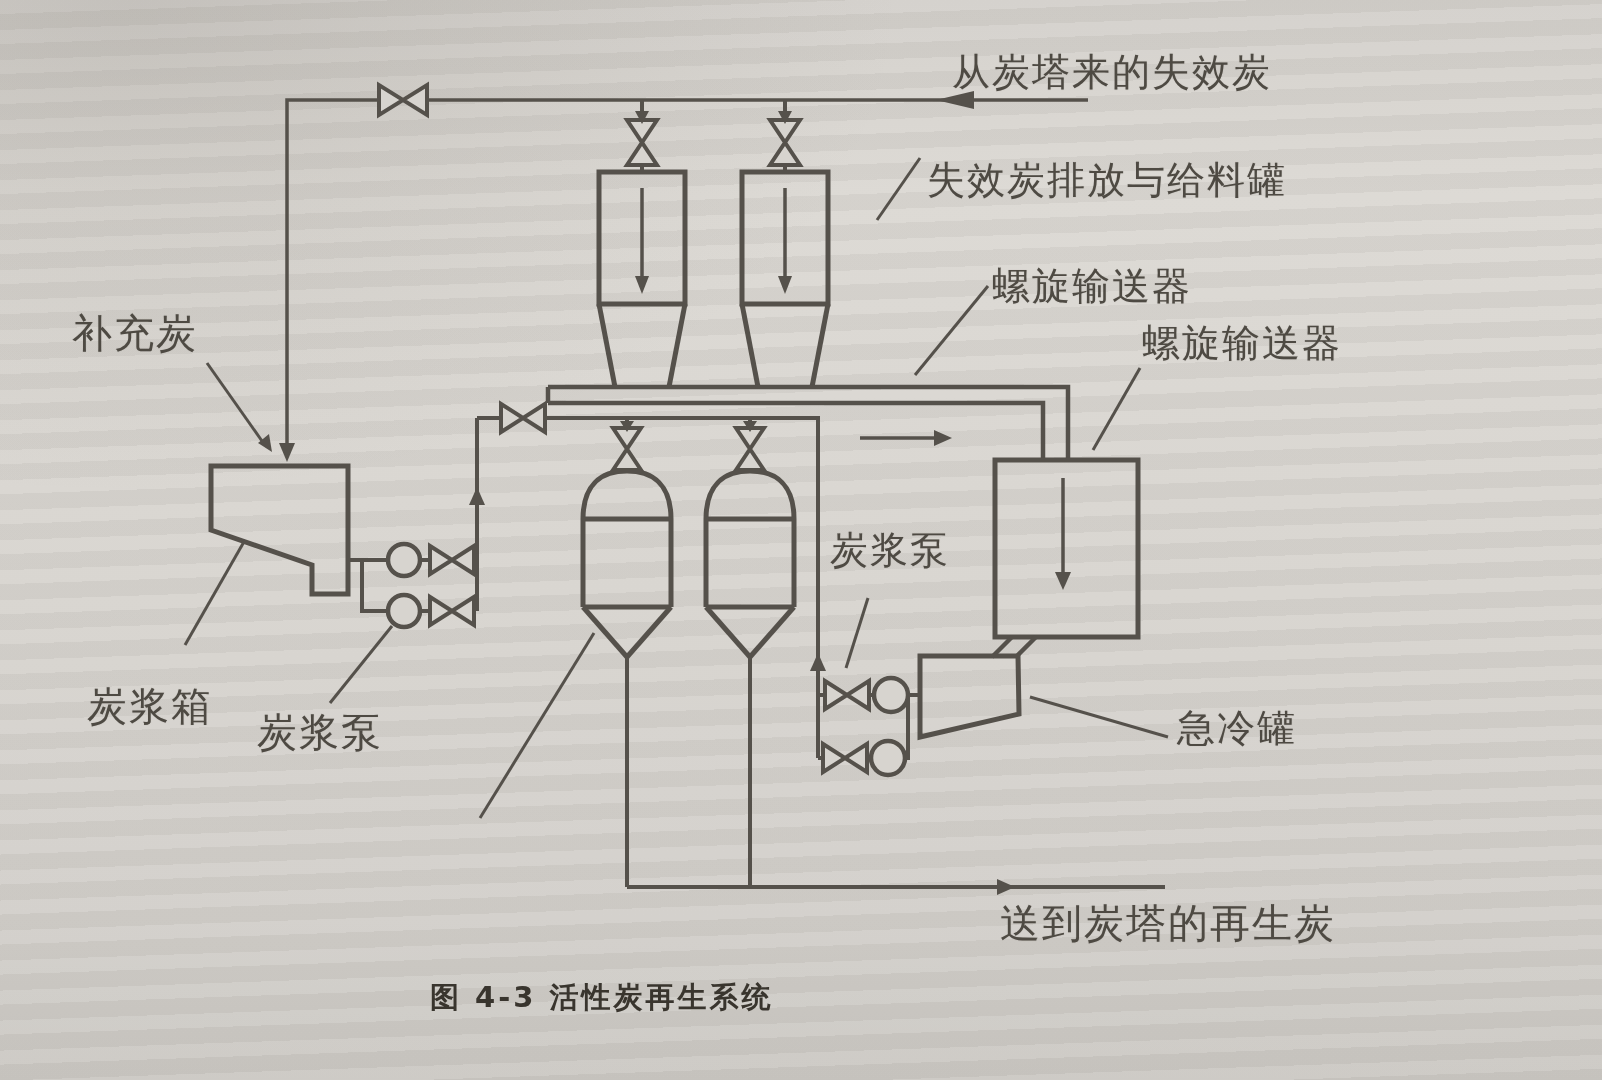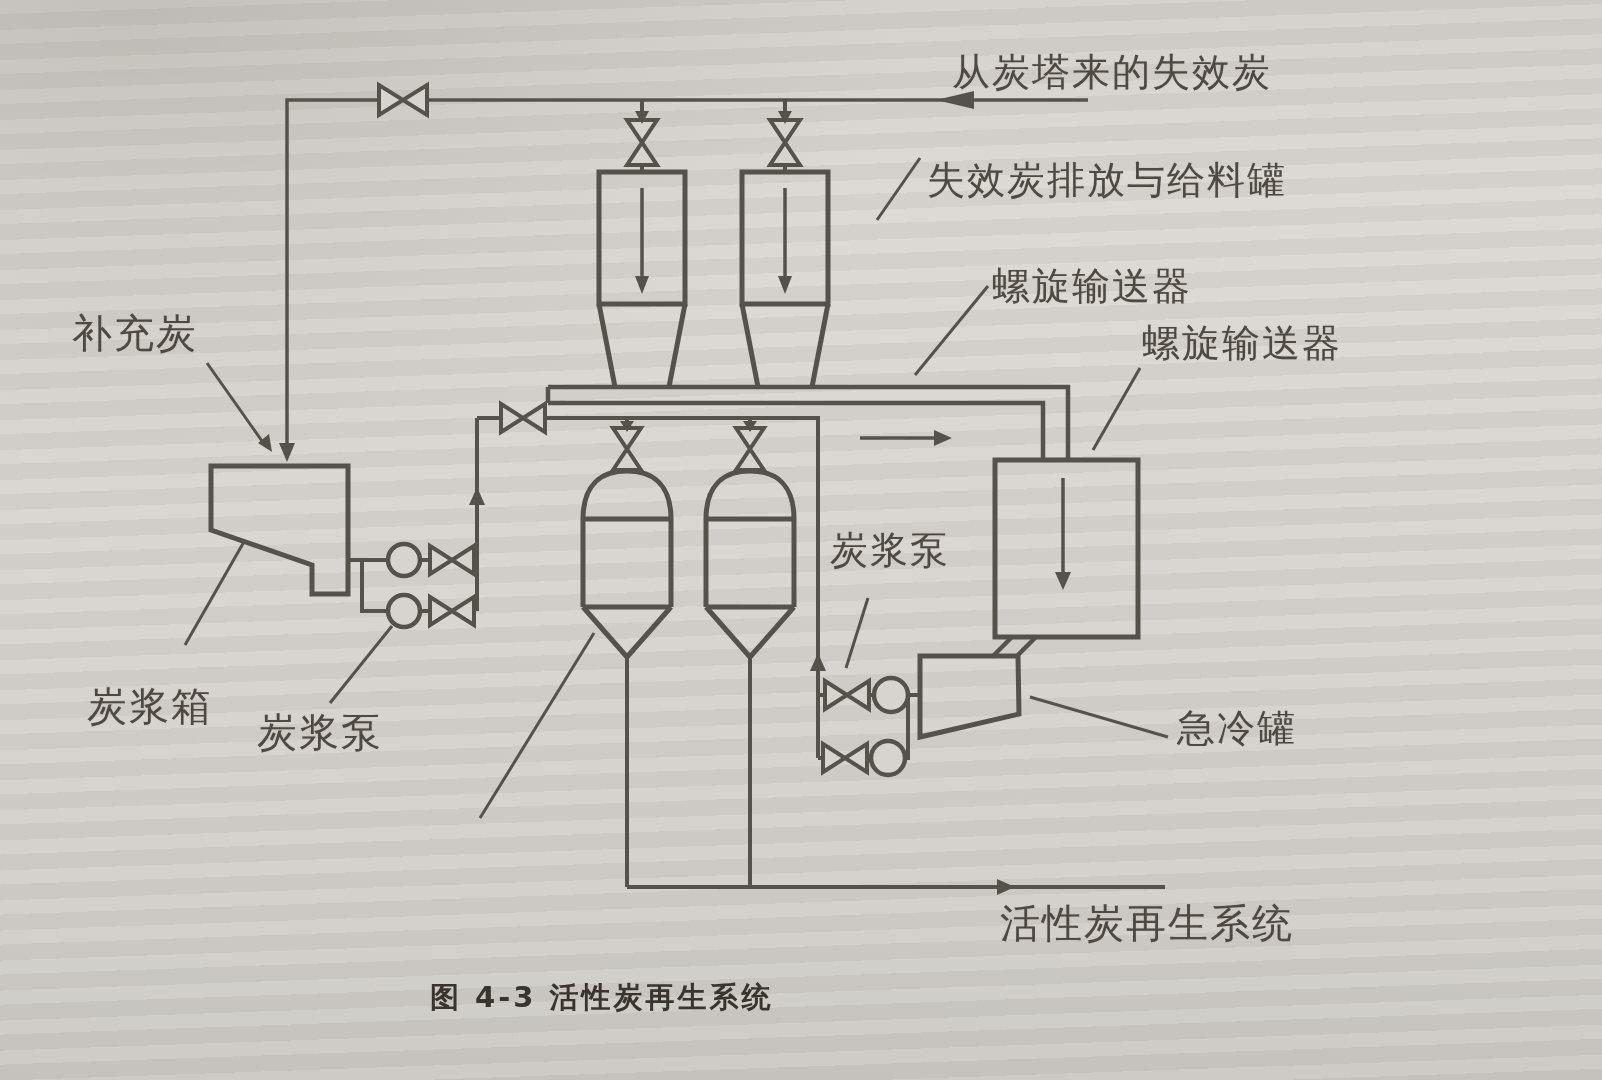--- a/index.html
+++ b/index.html
@@ -203,17 +203,17 @@
 
 <div class="lbl big" style="left:87px;top:648px;margin-top:36px;">炭浆箱</div>
 
 <div class="lbl big" style="left:257px;top:710px;">炭浆泵</div>
 
 <div class="lbl" style="left:830px;top:530px;">炭浆泵</div>
 
 
 <div class="lbl" style="left:1177px;top:708px;">急冷罐</div>
 
-<div class="lbl big" style="left:1000px;top:901px;">活性炭再生系统</div>
+<div class="lbl big" style="left:1000px;top:901px;">送到炭塔的再生炭</div>
 
 <div class="caption" style="left:430px;top:978px;">图 4-3  活性炭再生系统</div>
 
 </div>
 
 </body></html>

